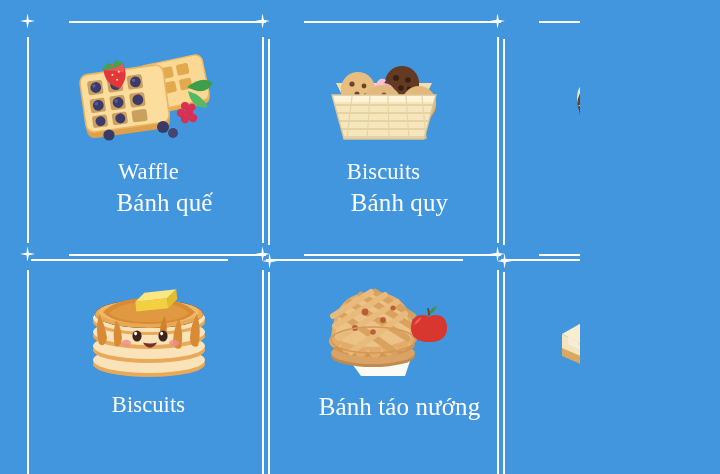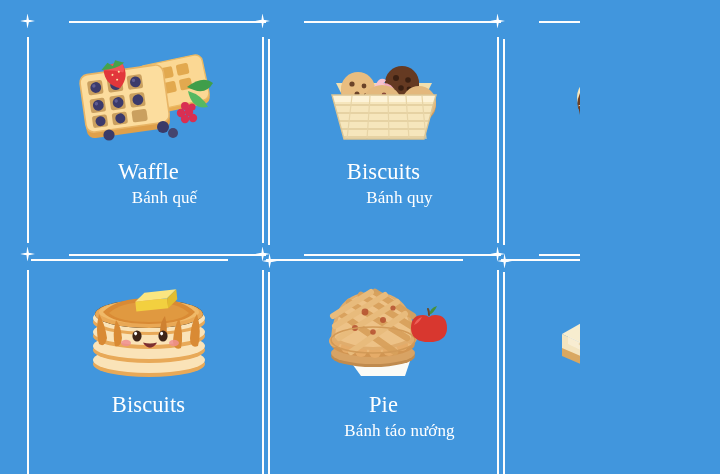--- a/index.html
+++ b/index.html
@@ -96,21 +96,21 @@
     text-align: center;
     color: #ffffff;
     line-height: 1.28;
     white-space: nowrap;
   }
   .label-en {
     font-size: 22.5px;
     letter-spacing: 0.1px;
   }
   .label-vi {
-    font-size: 17px;
+    font-size: 25px;
     letter-spacing: 0.1px;
     margin-left: 32px;
   }
 </style>
 </head>
 <body style="background: rgb(65, 150, 221);">
 
 <div id="board" style="background: rgb(65, 150, 221);">
 
   <div class="card" style="left:27px; top:21px;">
@@ -505,21 +505,20 @@
 
           <g transform="translate(116 74)">
             <path d="M0 0 q-14 -2 -14 -14 q0 -13 12 -13 q4 0 6 2 q2 -2 6 -2 q12 0 12 13 q0 12 -14 14 z" fill="#d8372f"></path>
             <path d="M-3 -25 q-6 2 -8 8 q5 -2 8 -8 z" fill="#ef6158"></path>
             <path d="M4 -27 q1 -7 8 -9 q-3 7 -8 9 z" fill="#47903c"></path>
             <path d="M4 -27 q0 -4 -1 -6" stroke="#6b4a2a" stroke-width="2" fill="none" stroke-linecap="round"></path>
           </g>
         </svg>
       </div>
       <div class="labels">
-        <div class="label-en">Pie</div>
         <div class="label-vi">Bánh táo nướng</div>
       </div>
     </div>
   </div>
 
   <div class="card" style="left:497px; top:254px;">
     <div class="card-frame">
       <div class="ln ln-top"></div>
       <div class="ln ln-left"></div>
 

